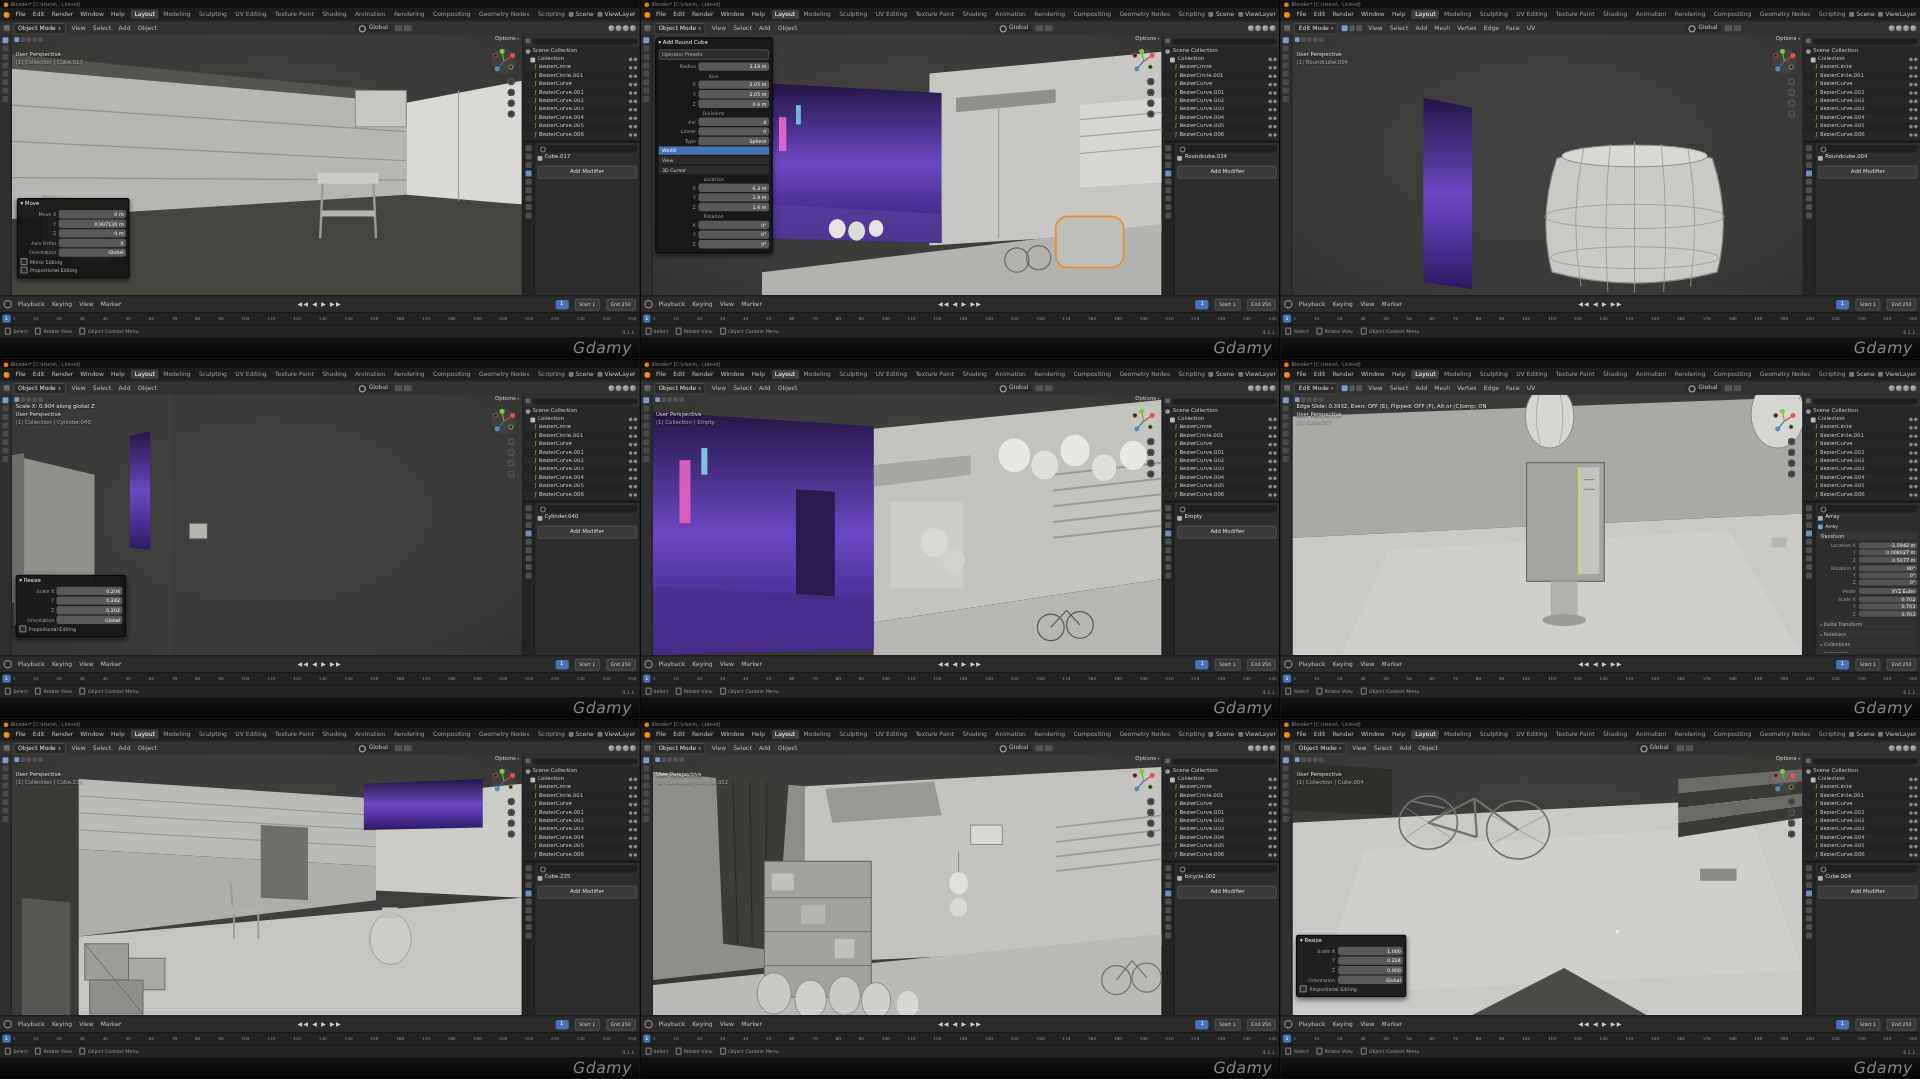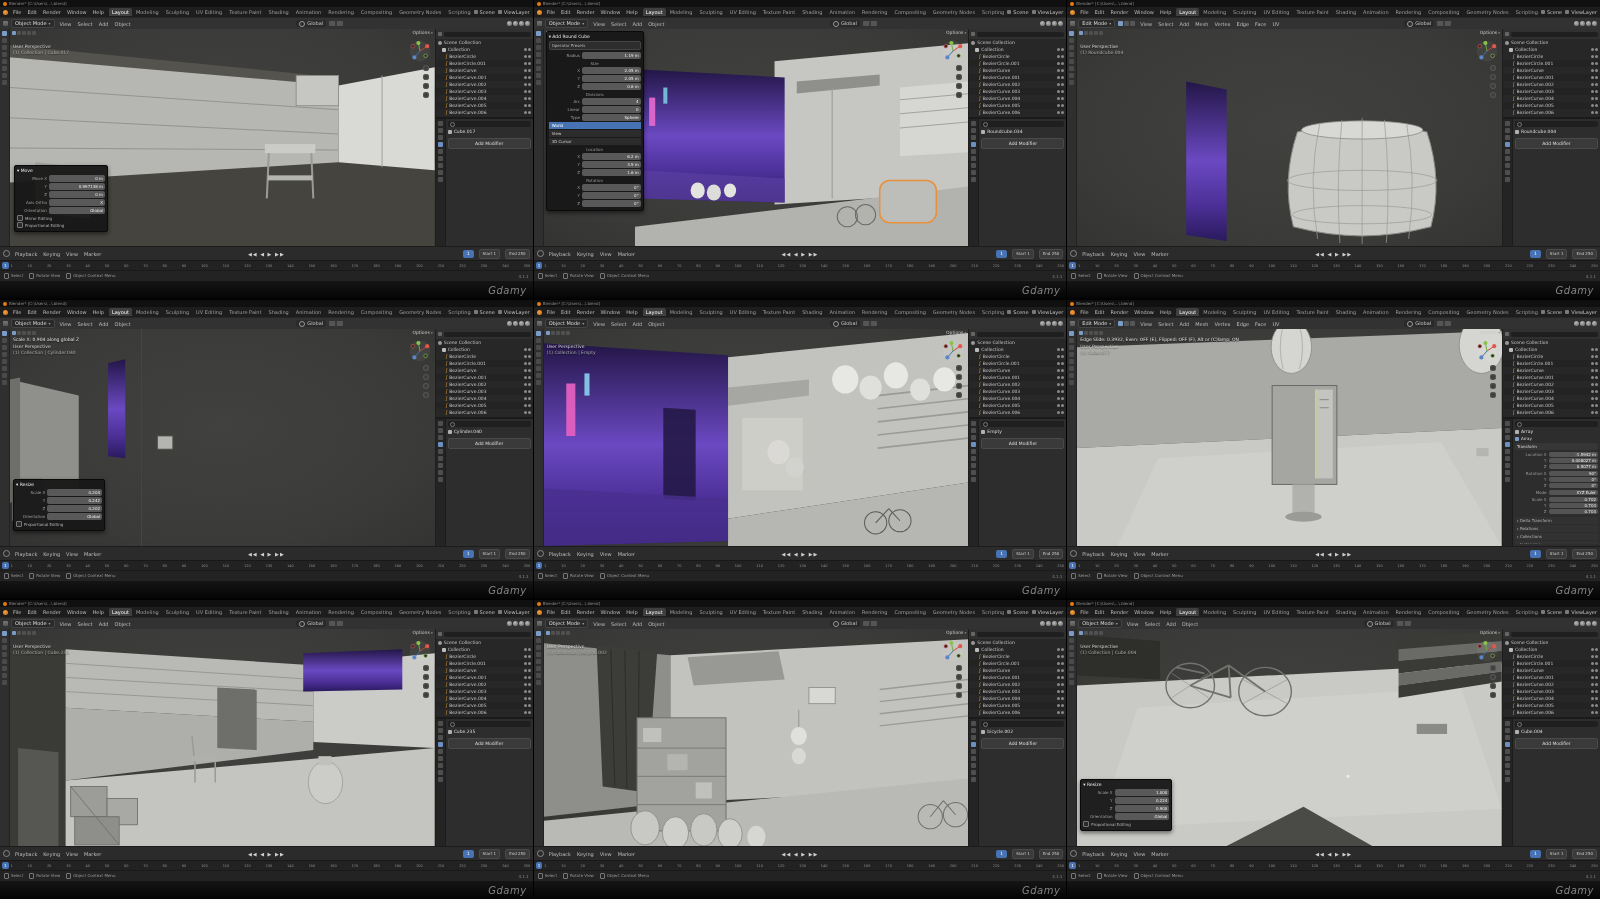--- a/index.html
+++ b/index.html
@@ -101,21 +101,21 @@
   .framebox{margin-left:auto;background:#4772b3;color:#fff;border-radius:2px;padding:0 4px;line-height:8px;font-size:4.5px;}
   .sebox{background:#3a3a3a;border:1px solid #4a4a4a;border-radius:2px;padding:0 3px;line-height:8px;font-size:4px;color:#cccccc;margin-left:2px;}
   .ruler{height:9px;background:#222;border-top:1px solid #181818;display:flex;align-items:center;padding:0 2px;flex:0 0 auto;}
   .playhead{background:#4772b3;color:#fff;font-size:4px;border-radius:2px;padding:0 2px;line-height:7px;margin-right:2px;flex:0 0 auto;}
   .frames{flex:1;display:flex;justify-content:space-between;color:#8f8f8f;font-size:3.5px;overflow:hidden;}
   .statusbar{height:10px;background:#232323;border-top:1px solid #1a1a1a;display:flex;align-items:center;padding:0 4px;gap:6px;color:#9a9a9a;font-size:4px;flex:0 0 auto;}
   .stleft{display:flex;gap:6px;flex:1;}
   .st::before{content:"";display:inline-block;width:3px;height:4px;border:1px solid #777;border-radius:1px;margin-right:2px;vertical-align:middle;}
   .stright{color:#8a8a8a;}
   .footer{height:18px;background:linear-gradient(180deg,#151515,#040404);display:flex;align-items:center;justify-content:flex-end;padding:0 6px;flex:0 0 auto;}
-  .wm{color:#9a9a9a;font-size:10px;font-style:italic;letter-spacing:.5px;opacity:.85;}
+  .wm{color:#9a9a9a;font-size:13px;font-style:italic;letter-spacing:.5px;opacity:.85;}
 </style>
 </head>
 <body>
 
 <div id="grid">
   <section class="tile">
     <div class="titlebar">
       <span class="blogo"></span>
       <span class="ttext">Blender* [C:\Users\...\.blend]</span>
     </div>

